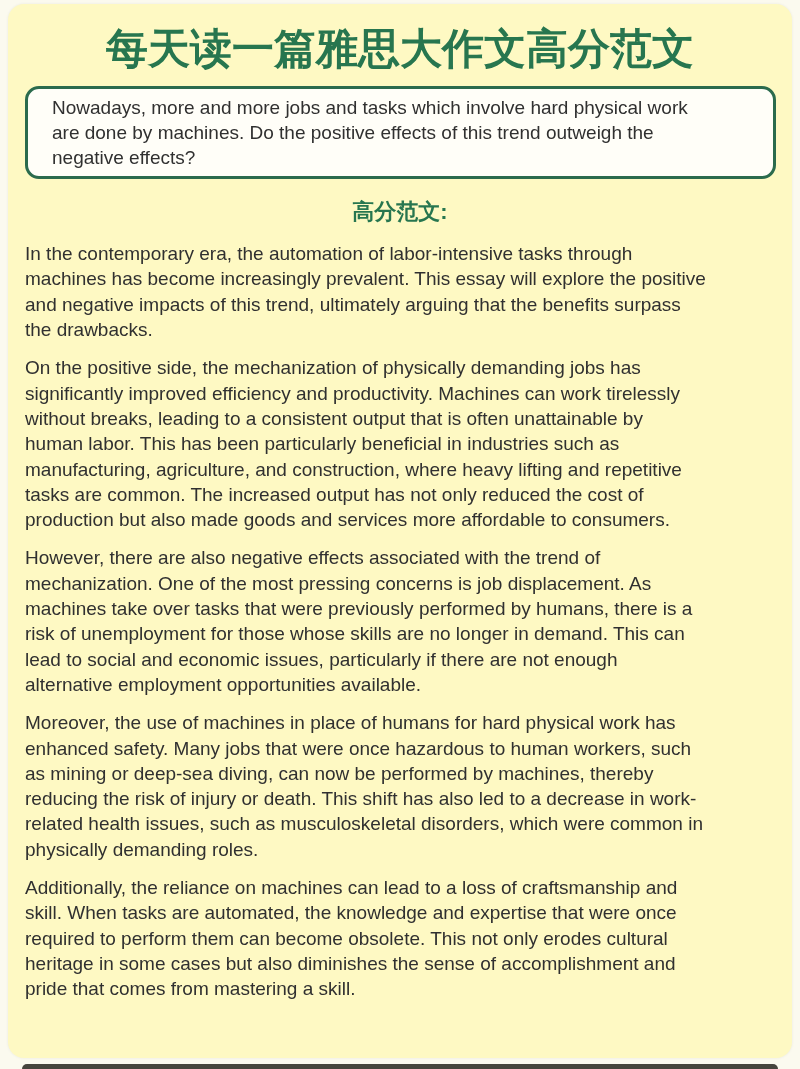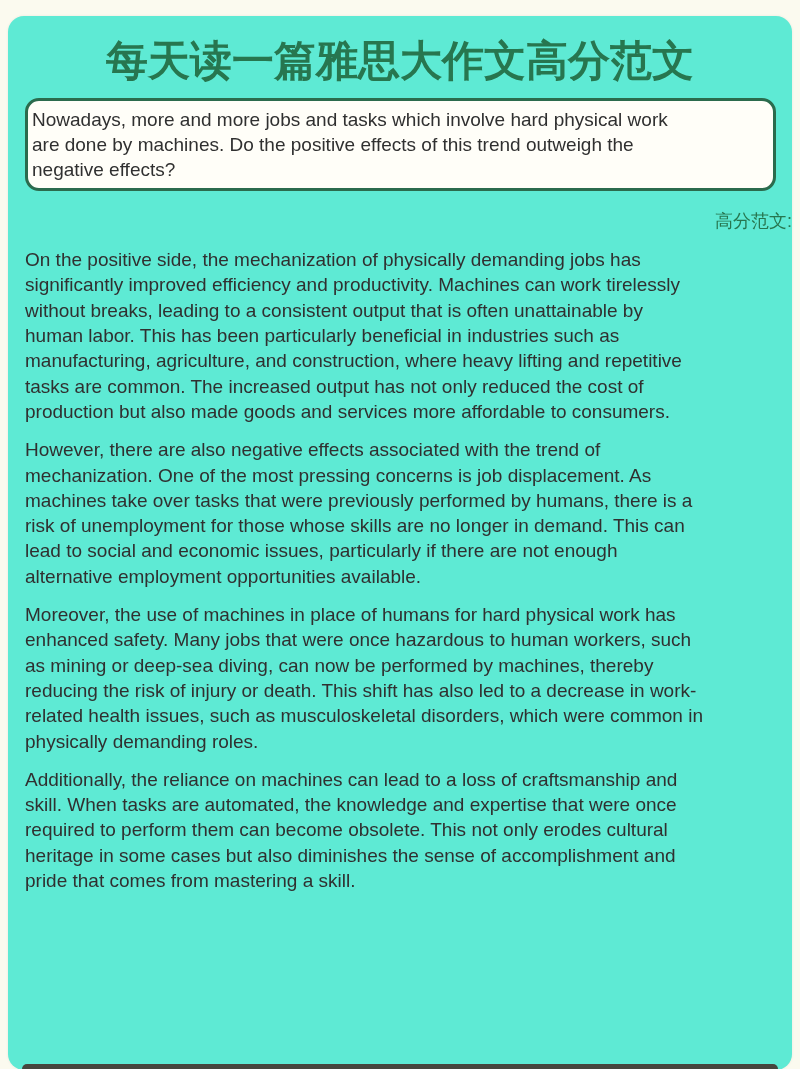--- a/index.html
+++ b/index.html
@@ -10,57 +10,57 @@
     width: 800px;
     height: 1069px;
     position: relative;
     background: #FBFAEF;
     font-family: "Liberation Sans", sans-serif;
     overflow: hidden;
   }
   .card {
     position: absolute;
     left: 8px;
-    top: 16px;
+    top: 4px;
     width: 784px;
     height: 1054px;
-    background: #5eead4;
+    background: #fef9c3;
     border-radius: 16px;
     box-shadow: 0 0 3px rgba(0,0,0,0.07);
     box-sizing: border-box;
   }
   .title {
     margin: 22px 10px 0 10px;
     text-align: center;
     color: #27764F;
     font-size: 42px;
     line-height: 1.1;
     font-weight: 800;
     letter-spacing: 0px;
   }
   .prompt-box {
     margin: 14px 16px 0 17px;
     border: 3.5px solid #2B6B4D;
     border-radius: 14px;
     background: #FFFEF8;
-    padding: 6px 4px;
+    padding: 6px 24px;
     box-sizing: border-box;
   }
   .prompt-text {
     font-size: 19px;
     line-height: 25px;
     color: #303030;
     white-space: pre-line;
   }
   .section-heading {
     margin: 18px 0 0 0;
-    text-align: right;
+    text-align: center;
     color: #27764F;
-    font-size: 18px;
-    font-weight: 400;
+    font-size: 22px;
+    font-weight: 700;
   }
   .para {
     margin: 13px 22px 0 17px;
     font-size: 19px;
     line-height: 25.3px;
     color: #303030;
     white-space: pre-line;
   }
   .para:first-of-type {
     margin-top: 14px;
@@ -83,20 +83,24 @@
   <h1 class="title">每天读一篇雅思大作文高分范文</h1>
 
   <div class="prompt-box">
     <div class="prompt-text">Nowadays, more and more jobs and tasks which involve hard physical work
 are done by machines. Do the positive effects of this trend outweigh the
 negative effects?</div>
   </div>
 
   <h2 class="section-heading">高分范文:</h2>
 
+  <p class="para">In the contemporary era, the automation of labor-intensive tasks through
+machines has become increasingly prevalent. This essay will explore the positive
+and negative impacts of this trend, ultimately arguing that the benefits surpass
+the drawbacks.</p>
 
   <p class="para">On the positive side, the mechanization of physically demanding jobs has
 significantly improved efficiency and productivity. Machines can work tirelessly
 without breaks, leading to a consistent output that is often unattainable by
 human labor. This has been particularly beneficial in industries such as
 manufacturing, agriculture, and construction, where heavy lifting and repetitive
 tasks are common. The increased output has not only reduced the cost of
 production but also made goods and services more affordable to consumers.</p>
 
   <p class="para">However, there are also negative effects associated with the trend of

